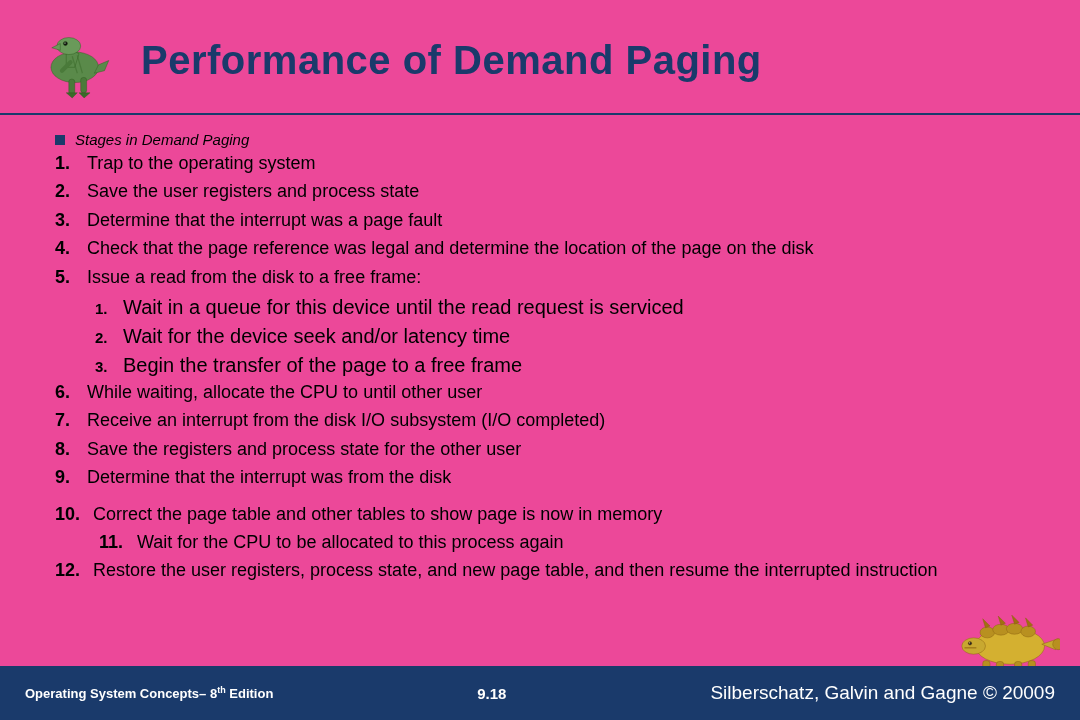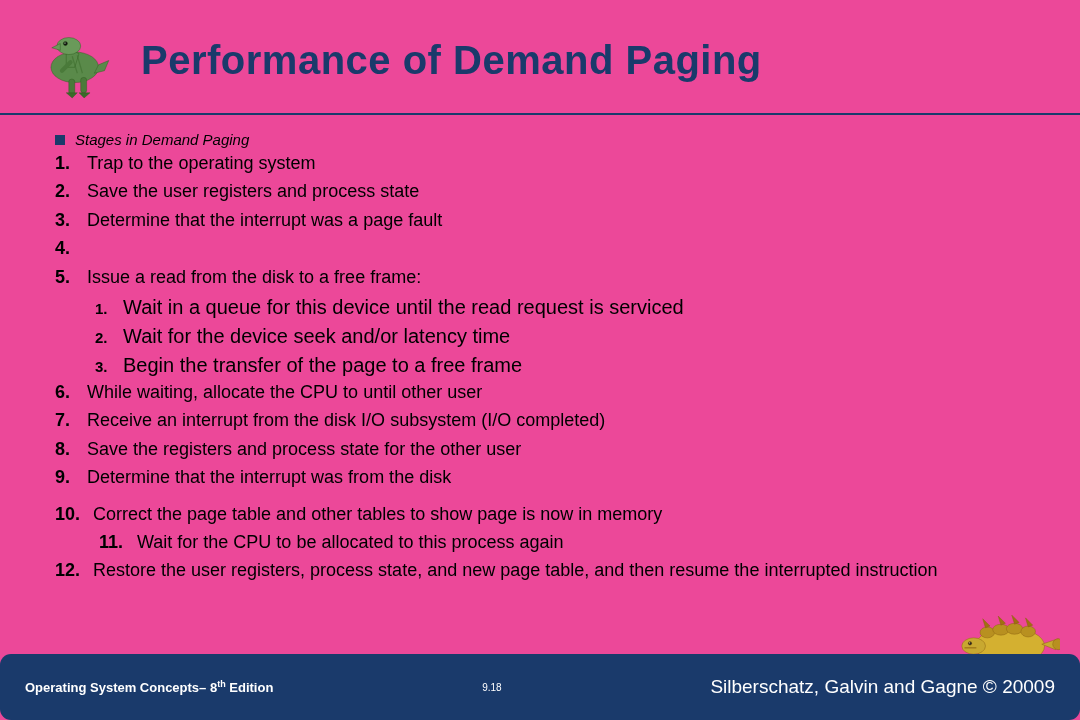--- a/index.html
+++ b/index.html
@@ -127,34 +127,33 @@
     
     .footer {
       position: absolute;
       bottom: 0;
       left: 0;
       right: 0;
       background: #1a3a6b;
       display: flex;
       align-items: center;
       justify-content: space-between;
-      padding: 22px 25px;
-      border-radius: 11px;
+      padding: 16px 25px;
     }
 
     .footer-left {
       color: #ffffff;
       font-size: 13px;
       font-weight: bold;
     }
 
     .footer-center {
       color: #ffffff;
-      font-size: 10px;
-      font-weight: normal;
+      font-size: 15px;
+      font-weight: bold;
     }
 
     .footer-right {
       color: #ffffff;
       font-size: 19px;
     }
 
     .footer sup {
       font-size: 9px;
     }
@@ -225,20 +224,21 @@
       <li>
         <span class="num">2.</span>
         <span class="item-text">Save the user registers and process state</span>
       </li>
       <li>
         <span class="num">3.</span>
         <span class="item-text">Determine that the interrupt was a page fault</span>
       </li>
       <li>
         <span class="num">4.</span>
+        <span class="item-text">Check that the page reference was legal and determine the location of the page on the disk</span>
       </li>
       <li>
         <span class="num">5.</span>
         <span class="item-text">Issue a read from the disk to a free frame:</span>
       </li>
     </ol>
 
     <ol class="sub-list">
       <li>
         <span class="num-small">1.</span>

